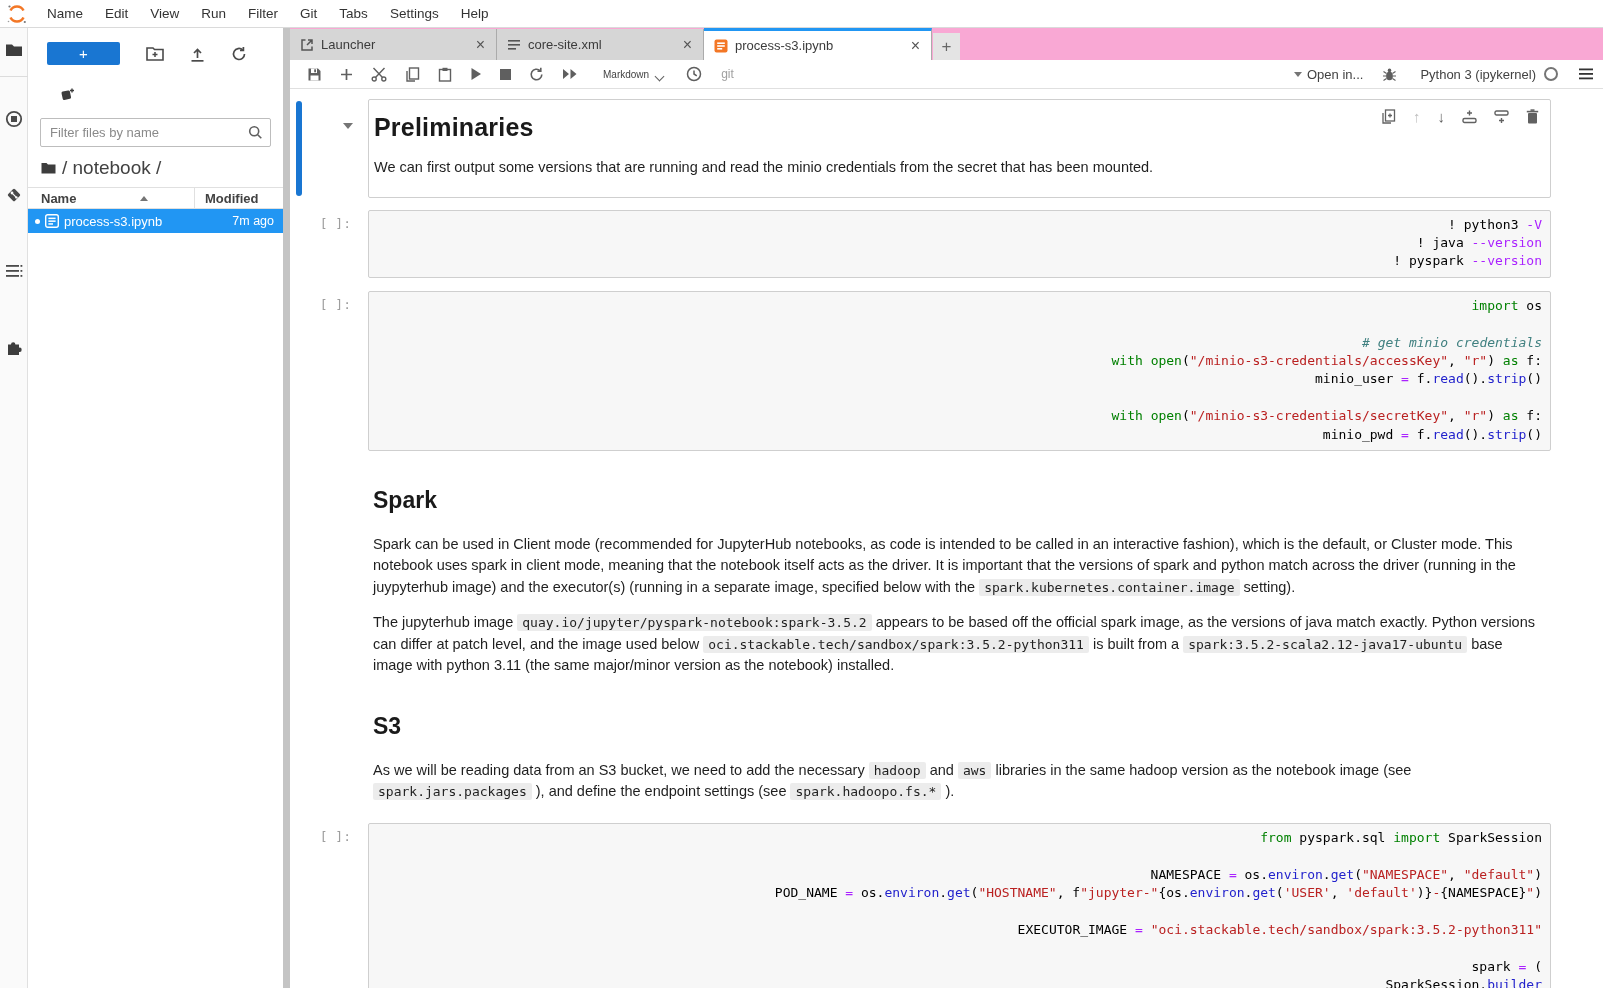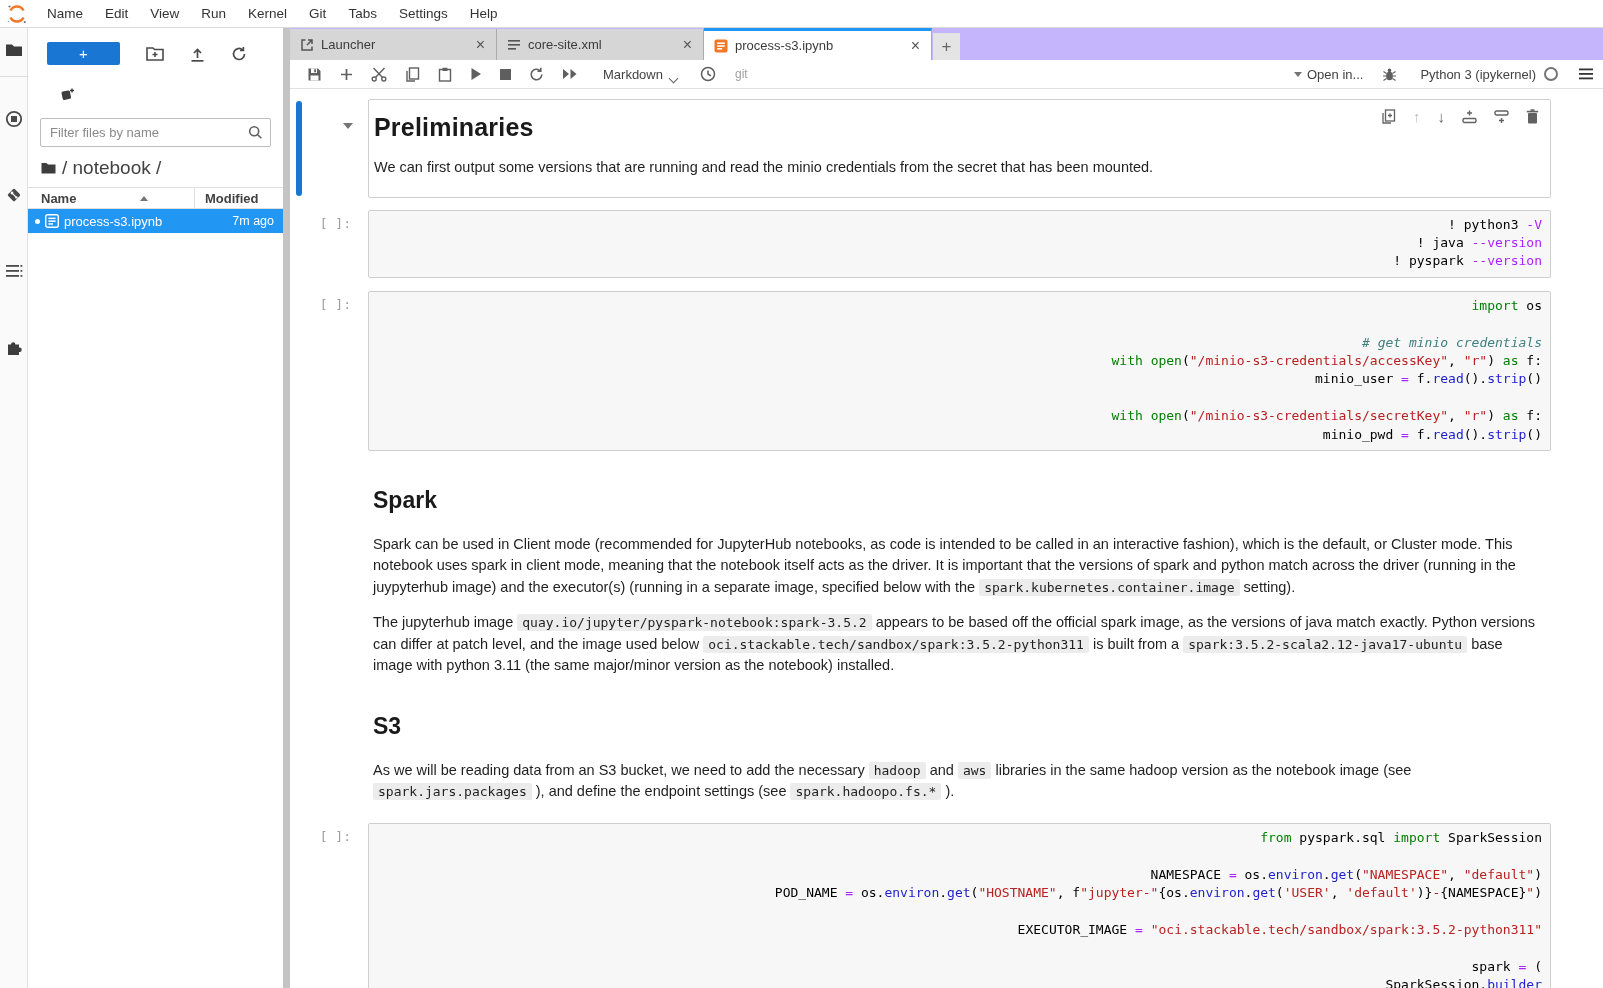--- a/index.html
+++ b/index.html
@@ -42,34 +42,34 @@
   .file-row { display:flex; align-items:center; height:24px; background:#2196f3; color:#fff; font-size:13px; }
   .file-dot { width:5px; height:5px; border-radius:50%; background:#fff; margin:0 5px 0 7px; }
   .file-name { flex:1; margin-left:5px; white-space:nowrap; }
   .file-mod { padding-right:9px; font-size:12.5px; }
 
   
   .splitter { position:absolute; left:283px; top:28px; width:7px; bottom:0; background:#c4c4c4; z-index:25; }
 
   
   .dockpanel { position:absolute; left:290px; top:28px; right:0; bottom:0; }
-  .tabbar { height:32px; background:#c4b5fd; display:flex; align-items:flex-end; }
+  .tabbar { height:32px; background:#f9a8d4; display:flex; align-items:flex-end; }
   .tab { height:31px; width:207px; background:#d6d6d6; border-right:1px solid #ababab;
     display:flex; align-items:center; padding:0 8px 0 10px; font-size:13px; color:#3c3c3c; cursor:default; }
   .tab.active { background:#fff; height:32px; border-top:3px solid #2196f3; border-right:1px solid #ababab; width:228px; }
   .tab-label { flex:1; margin-left:7px; white-space:nowrap; overflow:hidden; }
   .tab-close { color:#555; font-size:16px; padding:0 3px; cursor:pointer; }
   .tab-add { width:27px; height:27px; background:#e4e4e4; margin-left:1px; margin-bottom:0px;
     display:flex; align-items:center; justify-content:center; color:#666; font-size:17px; cursor:pointer; }
 
   
   .nb-toolbar { height:29px; background:#fff; border-bottom:1px solid #e0e0e0;
     display:flex; align-items:center; padding:0 8px; }
   .tb-btn { padding:0 9px; height:28px; display:flex; align-items:center; color:#5f5f5f; cursor:pointer; }
-  .celltype-dd { display:flex; align-items:flex-end; gap:7px; font-size:13px; color:#424242;
+  .celltype-dd { display:flex; align-items:flex-end; gap:7px; font-size:10px; color:#424242;
     padding:2px 8px; margin-left:8px; cursor:pointer; }
   .chev { width:7px; height:7px; border-right:1.6px solid #616161; border-bottom:1.6px solid #616161;
     transform:rotate(45deg); margin-top:-3px; }
   .git-label { font-size:12px; color:#a0a0a0; margin-left:10px; }
   .tb-spacer { flex:1; }
   .openin { display:flex; align-items:center; gap:5px; font-size:13px; color:#424242; cursor:pointer; }
   .caret-down { width:0; height:0; border-left:4px solid transparent; border-right:4px solid transparent;
     border-top:5px solid #757575; }
   .kernel-name { font-size:13px; color:#424242; margin:0 8px 0 14px; cursor:pointer; }
   .kernel-status { width:14px; height:14px; border:2px solid #757575; border-radius:50%; background:#fff; margin-right:12px; }
@@ -113,21 +113,21 @@
     <path d="M17.5 7.5a7.3 7.3 0 0 0-13 0" fill="none" stroke="#f37726" stroke-width="2.6"></path>
     <circle cx="3.5" cy="3.5" r="1.1" fill="#767677"></circle>
     <circle cx="18.8" cy="19" r="1.1" fill="#767677"></circle>
     <circle cx="2.5" cy="18.5" r="0.8" fill="#9e9e9e"></circle>
   </svg>
   <div id="menu-items" style="display: flex;">
       <span class="menu-item">Name</span>
       <span class="menu-item">Edit</span>
       <span class="menu-item">View</span>
       <span class="menu-item">Run</span>
-      <span class="menu-item">Kernel</span>
+      <span class="menu-item">Filter</span>
       <span class="menu-item">Git</span>
       <span class="menu-item">Tabs</span>
       <span class="menu-item">Settings</span>
       <span class="menu-item">Help</span>
     </div>
 </div>
 
 <div class="activitybar">
   <div class="act-icon">
     <svg width="18" height="16" viewBox="0 0 18 16">

